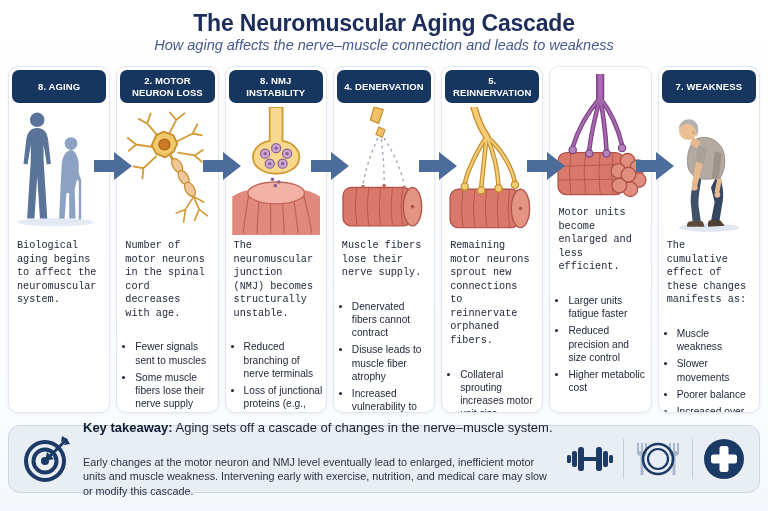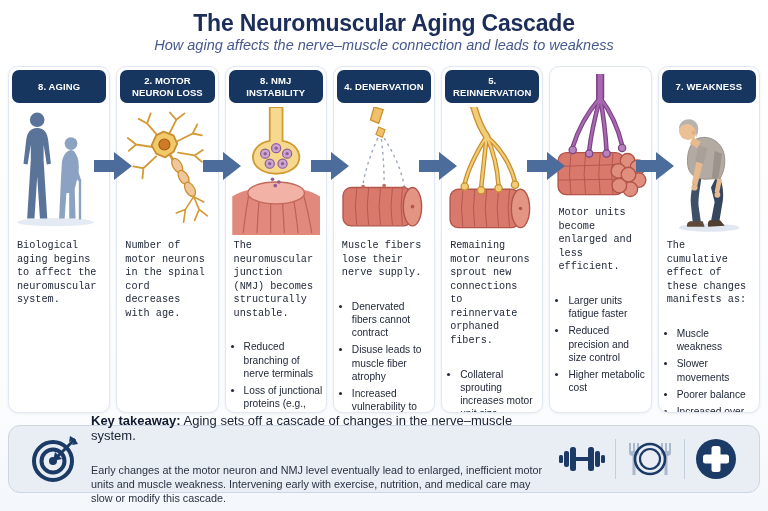--- a/index.html
+++ b/index.html
@@ -43,21 +43,21 @@
   .desc { font-size:10.2px; line-height:1.33; padding:2px 5px 0 5px;font-family:Liberation Mono, monospace; }
   ul.bullets {
     margin:20px 0 0 0; padding-left:15px;
     font-size:10.2px; line-height:1.3;
   }
   ul.bullets li { margin-bottom:4px; }
   .flow-arrow { position:absolute; top:86px; width:38px; height:28px; z-index:3; }
   .takeaway {
     margin:12px 8px 0 8px; height:68px;
     background:#e9edf4; border:1px solid #ccd6e4; border-radius:12px;
-    display:flex; align-items:center; padding:0 22px; gap:12px;
+    display:flex; align-items:center; padding:0 14px; gap:12px;
   }
   .tk-target { flex:none; }
   .tk-text { flex:1; min-width:0; }
   .tk-line1 { font-size:13px; color:#1a2233; }
   .tk-line1 b { color:#0f1b33; }
   .tk-line2 { font-size:10.8px; color:#2a3242; line-height:1.3; margin-top:20px; }
   .tk-icons { display:flex; align-items:center; gap:10px; flex:none; }
   .tk-divider { width:1px; height:40px; background:#c5cfdc; }
 </style>
 </head>
@@ -104,20 +104,24 @@
           <ellipse cx="61" cy="64" rx="4.8" ry="8.5" transform="rotate(-31 61 64)" fill="#efc79b" stroke="#c78f2f" stroke-width="1.4"></ellipse>
           <ellipse cx="68" cy="77" rx="4.8" ry="8.5" transform="rotate(-31 68 77)" fill="#efc79b" stroke="#c78f2f" stroke-width="1.4"></ellipse>
           <ellipse cx="75" cy="90" rx="4.8" ry="8.5" transform="rotate(-31 75 90)" fill="#efc79b" stroke="#c78f2f" stroke-width="1.4"></ellipse>
           <g stroke="#d49a36" stroke-width="1.8" fill="none" stroke-linecap="round">
             <path d="M79 98 L70 112 M70 112 L60 116 M70 112 L68 126"></path>
             <path d="M79 98 L85 112 M85 112 L80 124 M85 112 L94 119 M79 98 L90 104"></path>
           </g>
         </svg>
       </div>
       <div class="desc">Number of motor neurons in the spinal cord decreases with age.</div>
+      <ul class="bullets">
+        <li>Fewer signals sent to muscles</li>
+        <li>Some muscle fibers lose their nerve supply</li>
+      </ul>
     </div>
 
     <div class="card">
       <div class="pill">8. NMJ INSTABILITY</div>
       <div class="illus">
         <svg viewBox="0 0 100 140">
           <path d="M2 98 Q20 86 35 93 Q50 83 65 93 Q80 86 98 98 L98 140 L2 140 Z" fill="#e1897c"></path>
           <g stroke="#bf6257" stroke-width="1.3" fill="none">
             <path d="M20 96 Q16 118 14 138"></path>
               <path d="M32 94 Q30 118 29 138"></path>

